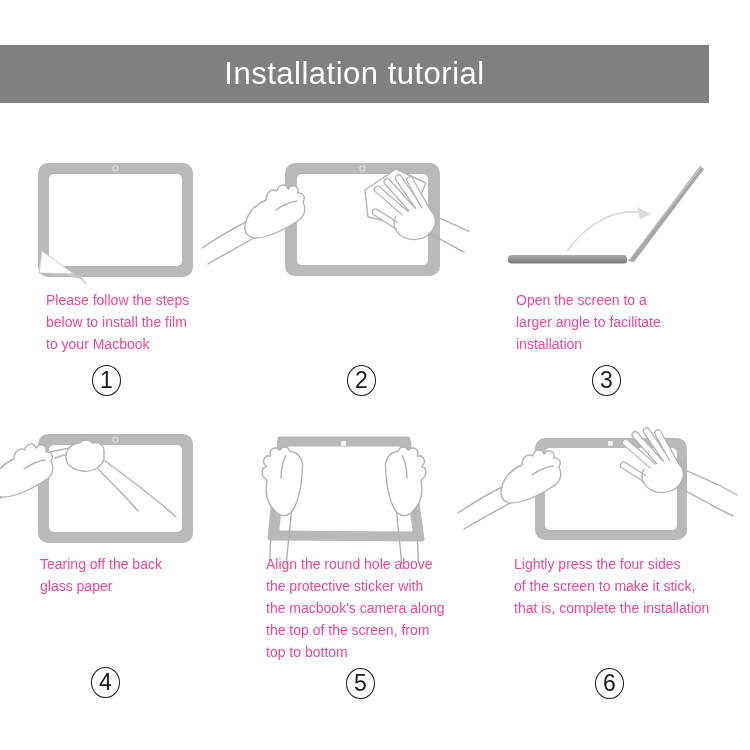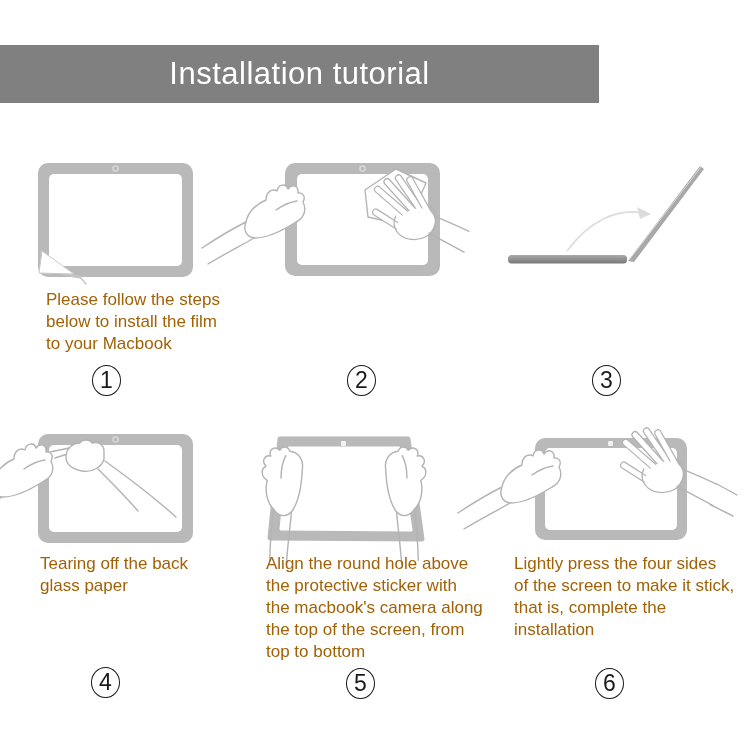--- a/index.html
+++ b/index.html
@@ -1,26 +1,26 @@
 <!DOCTYPE html>
 <html><head>
 <meta charset="utf-8">
 <style>
   html,body { margin:0; padding:0; background:#ffffff; }
   .page {
     position:relative; width:750px; height:750px; background:#ffffff;
     font-family:"Liberation Sans","DejaVu Sans",sans-serif; overflow:hidden;
   }
   .banner {
-    position:absolute; left:0; top:45px; width:599px; height:58px;
+    position:absolute; left:0; top:45px; width:709px; height:58px;
     background:#808080; display:flex; align-items:center; justify-content:center;text-align:center;
   }
   .banner-text { color:#ffffff; font-size:31px; letter-spacing:0.5px; }
   .caption {
-    position:absolute; font-size:17px; line-height:22px; color:#a16207;
+    position:absolute; font-size:14px; line-height:22px; color:#ec4899;
     white-space:pre-line;
   }
   .badge {
     position:absolute; width:29px; height:31px; border:1.5px solid #1a1a1a;
     border-radius:50%; display:flex; align-items:center; justify-content:center;
     font-size:23px; color:#1a1a1a; box-sizing:border-box; padding-bottom:1px;
   }
   .illus { position:absolute; overflow:visible; }
   
   .ln   { fill:none; stroke:#b3b3b3; stroke-width:1.4; stroke-linecap:round; }
@@ -127,20 +127,23 @@
     <rect x="118" y="16" width="5" height="5" rx="1" fill="#f2f2f2"></rect>
     <use href="#pinch-hand" transform="translate(4,26)"></use>
     <use href="#press-hand" transform="translate(168,46) scale(0.95)"></use>
     <path class="ln" d="M227,59 L247,70"></path>
     <path class="ln" d="M221,80 L243,91"></path>
   </svg>
 
   <div class="caption" style="left:46px;top:289px">Please follow the steps
 below to install the film
 to your Macbook</div>
+  <div class="caption" style="left:516px;top:289px">Open the screen to a
+larger angle to facilitate
+installation</div>
   <div class="caption" style="left:266px;top:553px">Align the round hole above
 the protective sticker with
 the macbook's camera along
 the top of the screen, from
 top to bottom</div>
   <div class="caption" style="left:40px;top:553px">Tearing off the back
 glass paper</div>
   <div class="caption" style="left:514px;top:553px">Lightly press the four sides
 of the screen to make it stick,
 that is, complete the installation</div>

